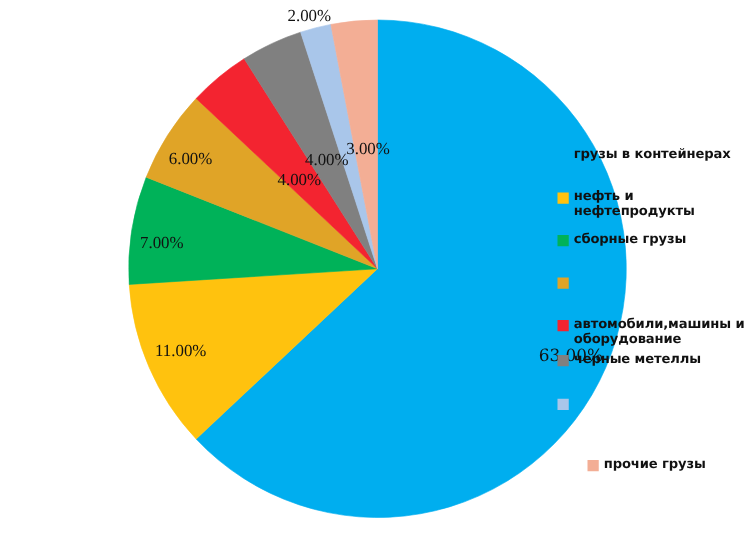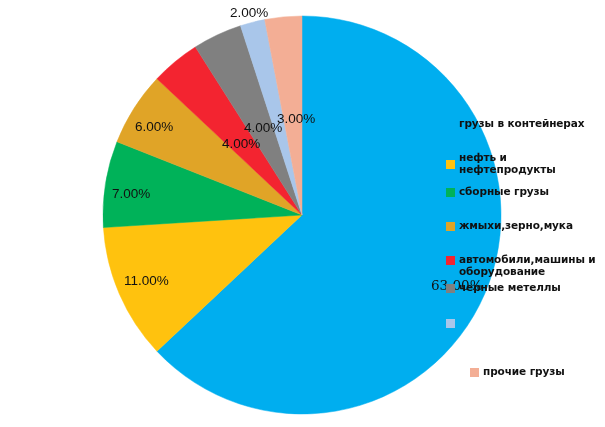--- a/index.html
+++ b/index.html
@@ -19,21 +19,21 @@
   }
   #pie-svg {
     position: absolute;
     left: 0;
     top: 0;
     width: 605px;
     height: 427px;
   }
   .slice-label {
     position: absolute;
-    font-family: Liberation Sans, sans-serif;
+    font-family: Liberation Serif, serif;
     font-size: 13.5px;
     color: #111111;
     white-space: nowrap;
     line-height: 1;
   }
   #legend {
     position: absolute;
     left: 446px;
     top: 118px;
     width: 159px;
@@ -105,31 +105,30 @@
 
   <div class="slice-label" style="left:124px; top:274px;">11.00%</div>
 
   <div class="pct-63">63.00%</div>
 
   <div id="legend">
       <div class="legend-item" style="top: 0px;">
         <span class="legend-swatch hidden-swatch" style="background: rgb(0, 174, 239);"></span>
         <span class="legend-text">грузы в контейнерах</span>
       </div>
-      <div class="legend-item" style="top: 34px; align-items: center;">
+      <div class="legend-item" style="top: 34px;">
         <span class="legend-swatch" style="background: rgb(255, 194, 14);"></span>
         <span class="legend-text">нефть и нефтепродукты</span>
       </div>
       <div class="legend-item" style="top: 68px;">
         <span class="legend-swatch" style="background: rgb(0, 178, 89);"></span>
         <span class="legend-text">сборные грузы</span>
       </div>
       <div class="legend-item" style="top: 102px;">
         <span class="legend-swatch" style="background: rgb(224, 164, 39);"></span>
-        <span class="legend-text">жмыхи,зерно,мука</span>
       </div>
       <div class="legend-item" style="top: 136px;">
         <span class="legend-swatch" style="background: rgb(243, 36, 48);"></span>
         <span class="legend-text">автомобили,машины и оборудование</span>
       </div>
       <div class="legend-item" style="top: 164px;">
         <span class="legend-swatch" style="background: rgb(128, 128, 128);"></span>
         <span class="legend-text">черные метеллы</span>
       </div>
       <div class="legend-item" style="top: 199px;">

